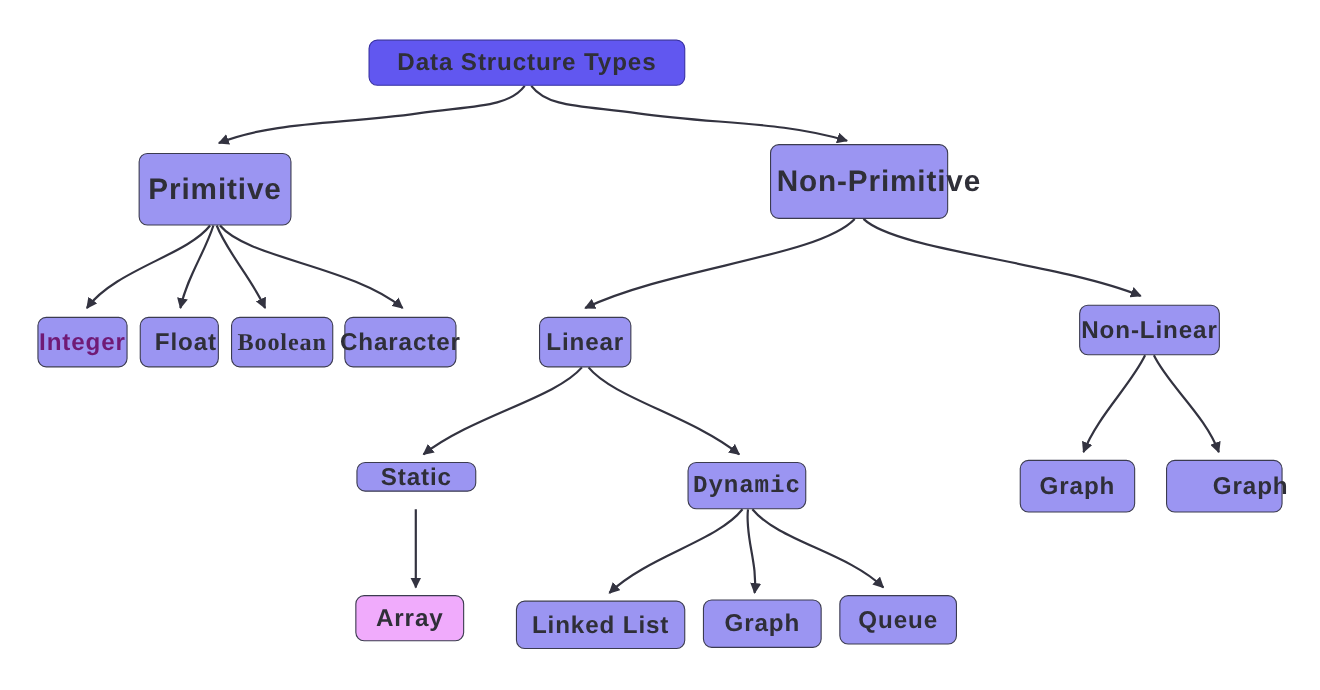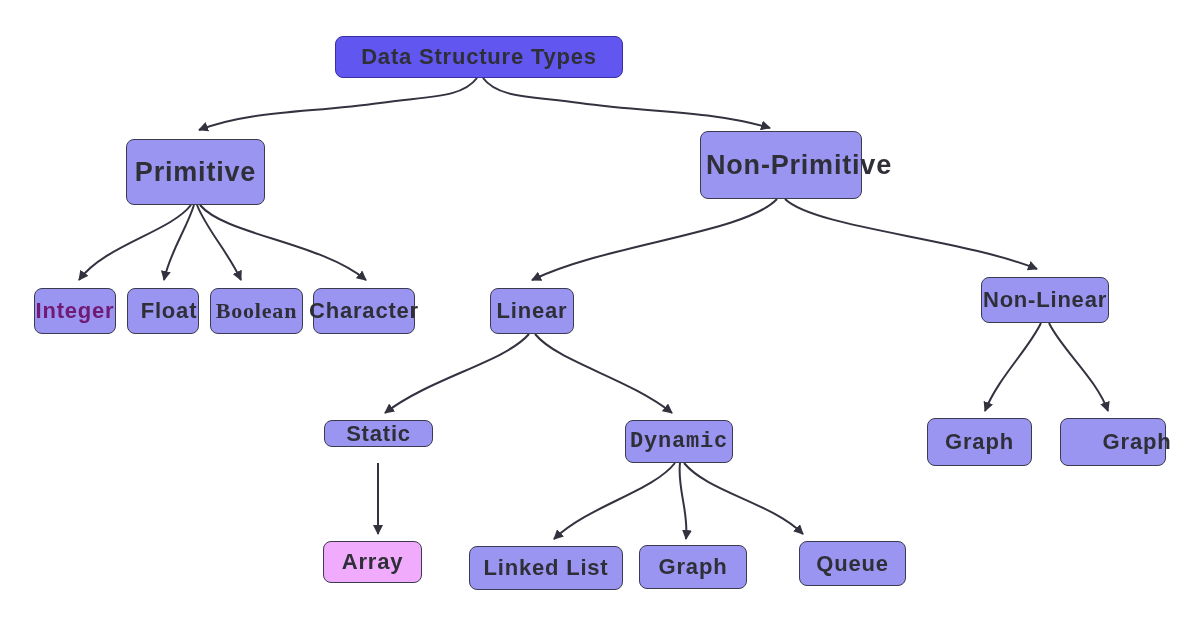--- a/index.html
+++ b/index.html
@@ -73,17 +73,17 @@
   <div class="node" style="left: 127px; top: 288px; width: 72px; height: 46px; background: rgb(155, 149, 242); border-color: rgb(59, 59, 79); color: rgb(47, 47, 56); padding-left: 12px;">Float</div>
   <div class="node" style="left: 210px; top: 288px; width: 93px; height: 46px; background: rgb(155, 149, 242); border-color: rgb(59, 59, 79); color: rgb(47, 47, 56); font-family: Liberation Serif, serif;">Boolean</div>
   <div class="node" style="left: 313px; top: 288px; width: 102px; height: 46px; background: rgb(155, 149, 242); border-color: rgb(59, 59, 79); color: rgb(47, 47, 56);">Character</div>
   <div class="node" style="left: 490px; top: 288px; width: 84px; height: 46px; background: rgb(155, 149, 242); border-color: rgb(59, 59, 79); color: rgb(47, 47, 56);">Linear</div>
   <div class="node" style="left: 981px; top: 277px; width: 128px; height: 46px; background: rgb(155, 149, 242); border-color: rgb(59, 59, 79); color: rgb(47, 47, 56);">Non-Linear</div>
   <div class="node" style="left: 324px; top: 420px; width: 109px; height: 27px; background: rgb(155, 149, 242); border-color: rgb(59, 59, 79); color: rgb(47, 47, 56);">Static</div>
   <div class="node" style="left: 625px; top: 420px; width: 108px; height: 43px; background: rgb(155, 149, 242); border-color: rgb(59, 59, 79); color: rgb(47, 47, 56); font-family: Liberation Mono, monospace;">Dynamic</div>
   <div class="node" style="left: 323px; top: 541px; width: 99px; height: 42px; background: #f0abfc; border-color: rgb(59, 59, 79); color: rgb(47, 47, 56);">Array</div>
   <div class="node" style="left: 469px; top: 546px; width: 154px; height: 44px; background: rgb(155, 149, 242); border-color: rgb(59, 59, 79); color: rgb(47, 47, 56);">Linked List</div>
   <div class="node" style="left: 639px; top: 545px; width: 108px; height: 44px; background: rgb(155, 149, 242); border-color: rgb(59, 59, 79); color: rgb(47, 47, 56);">Graph</div>
-  <div class="node" style="left: 763px; top: 541px; width: 107px; height: 45px; background: rgb(155, 149, 242); border-color: rgb(59, 59, 79); color: rgb(47, 47, 56); margin-left: 36px;">Queue</div>
+  <div class="node" style="left: 763px; top: 541px; width: 107px; height: 45px; background: rgb(155, 149, 242); border-color: rgb(59, 59, 79); color: rgb(47, 47, 56);">Queue</div>
   <div class="node" style="left: 927px; top: 418px; width: 105px; height: 48px; background: rgb(155, 149, 242); border-color: rgb(59, 59, 79); color: rgb(47, 47, 56);">Graph</div>
   <div class="node" style="left: 1060px; top: 418px; width: 106px; height: 48px; background: rgb(155, 149, 242); border-color: rgb(59, 59, 79); color: rgb(47, 47, 56); padding-left: 48px;">Graph</div>
 
 </div>
 
 </body></html>

